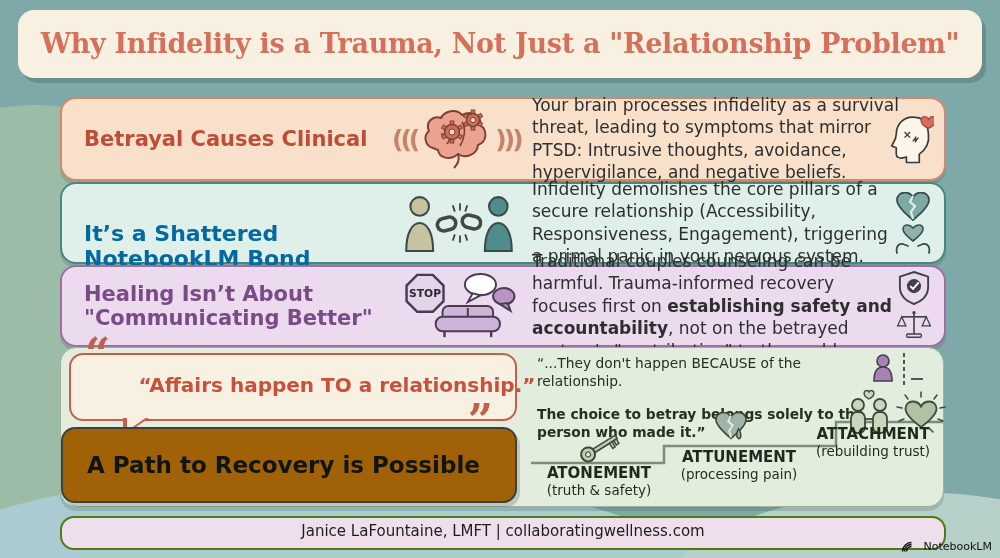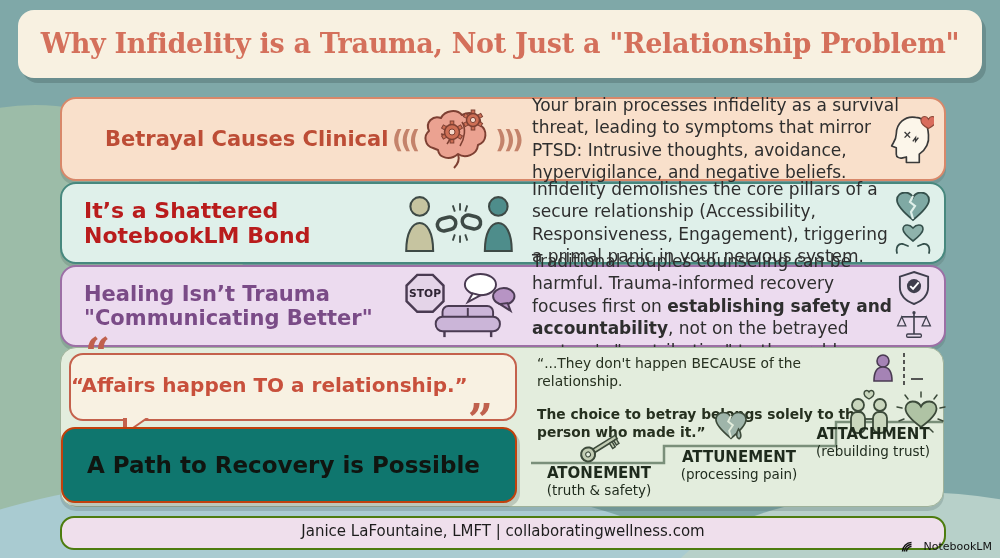--- a/index.html
+++ b/index.html
@@ -16,43 +16,43 @@
   .title-text{width:100%;text-align:center;line-height:68px;white-space:nowrap;
               font-family:"DejaVu Serif",serif;font-weight:bold;font-size:27px;color:#D4705B;
               letter-spacing:-.3px;}
   
   .card{left:60px;width:882px;border-radius:16px;border:2px solid;box-shadow:0 4px 0 rgba(70,90,85,.22);}
   .card1{top:97px;height:80px;background:#F9E0CB;border-color:#D8886A;}
   .card2{top:182px;height:78px;background:#DFF0EA;border-color:#47887E;}
   .card3{top:265px;height:78px;background:#ECDBEF;border-color:#9C6FA5;}
   .card4{top:347px;height:158px;background:#E3EDDD;border:1.5px solid #9FB29A;}
   .c-heading{left:22px;top:50%;transform:translateY(-50%);font-weight:bold;line-height:1.15;}
-  .h1{font-size:21px;color:#BD4D36;margin-left:21px;}
-  .h2{font-size:22px;color:#b91c1c;}
+  .h1{font-size:21px;color:#BD4D36;}
+  .h2{font-size:22px;color:#0369a1;margin-top:23px;}
   .h3{font-size:21px;color:#7A4B87;}
   .c-icons{left:336px;top:50%;transform:translateY(-50%);display:flex;align-items:center;gap:2px;}
   .wave{font-size:25px;font-weight:bold;color:#C4836B;letter-spacing:-3px;line-height:1;}
   .c-body{left:470px;top:50%;transform:translateY(-50%);width:368px;font-size:17px;
           line-height:1.32;color:#2E2E2E;}
   .b{font-weight:bold;margin-top:15px;}
   .c-right{right:10px;top:50%;transform:translateY(-50%);display:flex;flex-direction:column;
            align-items:center;gap:2px;}
   
   .quote-bubble{left:8px;top:5px;width:444px;height:64px;background:#F8F1E2;
                 border:2.5px solid #C4614C;border-radius:14px;}
-  .q-text{width:100%;line-height:60px;font-size:20px;font-weight:bold;color:#C8503C;}
+  .q-text{width:100%;text-align:center;line-height:60px;font-size:20px;font-weight:bold;color:#C8503C;padding-left:44px;}
   .q-mark{font-family:"DejaVu Serif",serif;font-weight:bold;color:#C0614E;font-size:44px;line-height:1;}
   .q-open{left:14px;top:-22px;}
   .q-close{right:22px;bottom:-24px;}
   .q-tail-border{left:52px;bottom:-17px;width:0;height:0;border-top:18px solid #C4614C;
                  border-right:26px solid transparent;}
   .q-tail{left:56px;bottom:-12px;width:0;height:0;border-top:14px solid #F8F1E2;
           border-right:20px solid transparent;}
-  .recovery-box{left:0;top:79px;width:452px;height:72px;background:#0f766e;
-                border:2px solid #c2410c;border-radius:14px;box-shadow:3px 4px 0 rgba(70,90,85,.25);}
+  .recovery-box{left:0;top:79px;width:452px;height:72px;background:#a16207;
+                border:2px solid #404040;border-radius:14px;box-shadow:3px 4px 0 rgba(70,90,85,.25);}
   .recovery-title{left:24px;line-height:72px;font-size:23px;font-weight:bold;color:#101510;}
   .quote-cont{left:476px;top:7px;width:352px;font-size:13.8px;color:#26301F;line-height:1.3;}
   .stair-svg{left:470px;top:55px;}
   .step{transform:translateX(-50%);text-align:center;color:#1E2A1C;white-space:nowrap;}
   .step .lbl{font-weight:bold;font-size:15px;}
   .step .sub{font-size:13.5px;}
   .step1{left:538px;top:116px;}
   .step2{left:678px;top:100px;}
   .step3{left:812px;top:77px;}
   .key-pos{left:516px;top:82px;}
@@ -157,21 +157,21 @@
         <svg width="38" height="30" viewBox="0 0 38 30">
           <path d="M19 17 C12 11.5 9 8 9 5.2 C9 2.4 11 1 13.2 1 C15.4 1 17.5 2.3 19 4 C20.5 2.3 22.6 1 24.8 1 C27 1 29 2.4 29 5.2 C29 8 26 11.5 19 17 Z" fill="#8FB3AC" stroke="#35504C" stroke-width="1.6"></path>
           <path d="M3 29 C1.5 23 4.5 19 9 20 L14 22 M35 29 C36.5 23 33.5 19 29 20 L24 22" fill="none" stroke="#35504C" stroke-width="1.8" stroke-linecap="round"></path>
         </svg>
       </span>
     </div>
   </div>
 
   <div class="abs card card3">
     <div class="abs c-heading h3">
-      <div>Healing Isn’t Trauma</div>
+      <div>Healing Isn’t About</div>
       <div>"Communicating Better"</div>
     </div>
     <div class="abs c-icons" style="left:340px;">
       <svg width="118" height="70" viewBox="0 0 120 72">
         <g>
           <polygon points="15,4 31,4 42,15 42,31 31,42 15,42 4,31 4,15" fill="#E4D4E8" stroke="#4A3B52" stroke-width="2.5"></polygon>
           <text x="23" y="27" text-anchor="middle" font-size="11" font-weight="bold" fill="#2E2433" font-family="DejaVu Sans, sans-serif">STOP</text>
         </g>
         <g>
           <ellipse cx="80" cy="14" rx="16" ry="11" fill="#FFFFFF" stroke="#4A3B52" stroke-width="2"></ellipse>

